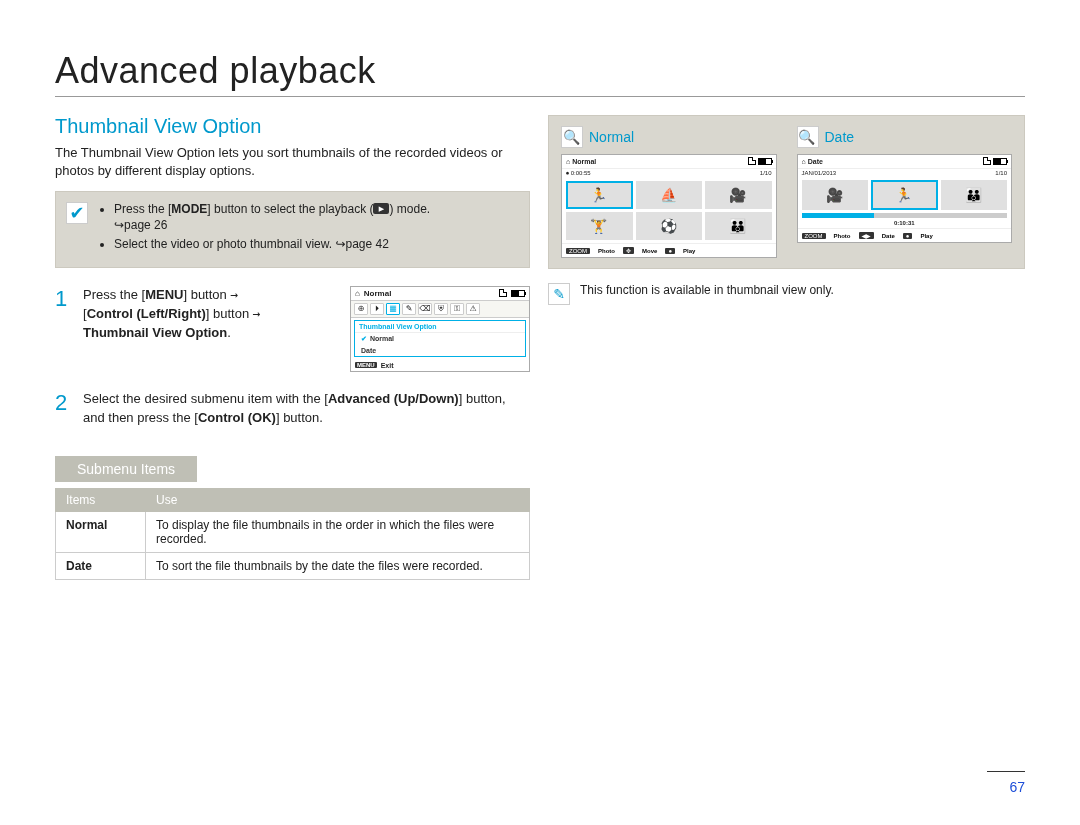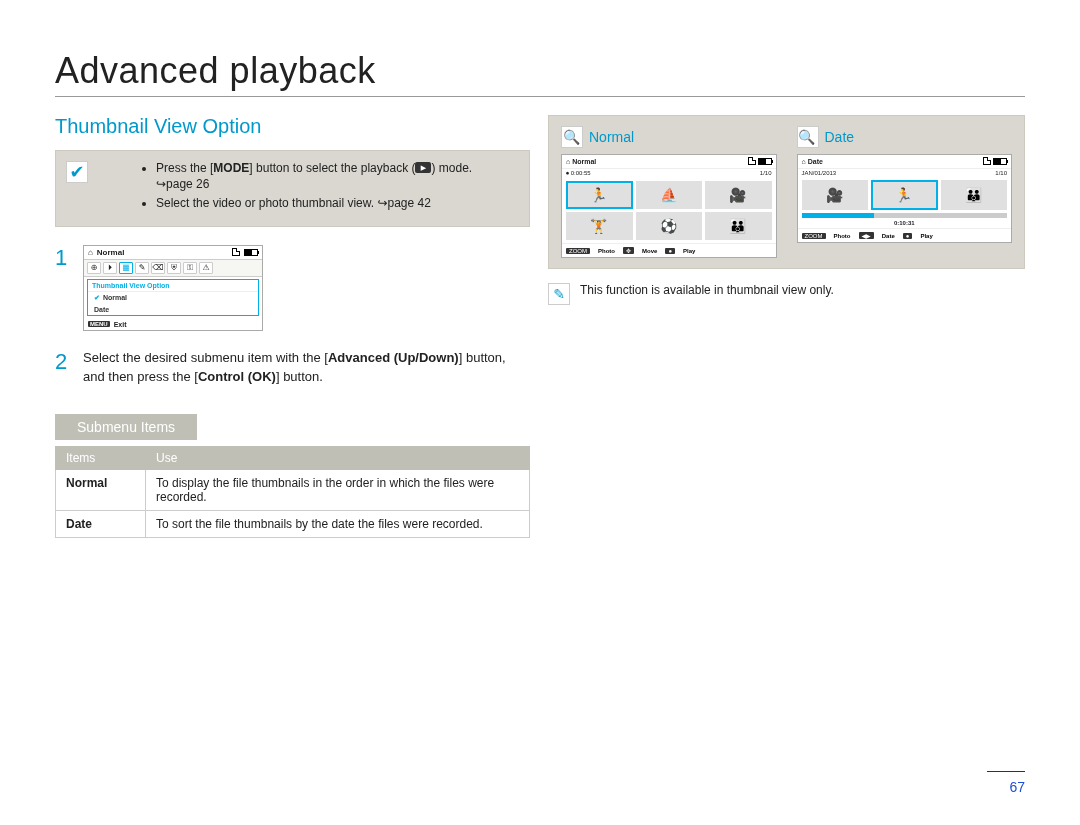--- a/index.html
+++ b/index.html
@@ -55,21 +55,21 @@
   .info-box {
     background: var(--pale-gray);
     border: 1px solid #ccc9bf;
     padding: 10px 12px 10px 10px;
     display: flex;
     gap: 10px;
     margin: 12px 0 18px 0;
     font-size: 12px;
   }
   .info-box ul { margin: 0; padding-left: 16px; }
-  .info-box li { margin-bottom: 4px; line-height: 1.3; margin-left: 42px; }
+  .info-box li { margin-bottom: 4px; line-height: 1.3; }
   .check-icon {
     width: 22px; height: 22px;
     background: #fff;
     display: flex; align-items: center; justify-content: center;
     font-size: 18px; color: var(--blue);
     border: 1px solid #ccc;
     flex-shrink: 0;
   }
   .play-icon-inline {
     display: inline-flex;
@@ -338,35 +338,41 @@
 </head>
 <body>
 
 <div class="page">
   <h1 class="page-title">Advanced playback</h1>
 
   <div class="two-col">
 
     <div class="col-left">
       <h2 class="section-title">Thumbnail View Option</h2>
+      <p class="body-text">The Thumbnail View Option lets you sort thumbnails of the recorded videos or photos by different display options.</p>
 
       <div class="info-box">
         <span class="check-icon">✔</span>
         <ul>
           <li>
             <span>Press the [</span><b>MODE</b><span>] button to select the playback (</span><span class="play-icon-inline"></span><span>) mode.</span><br>
             <span>↪page 26</span>
           </li>
           <li>Select the video or photo thumbnail view. ↪page 42</li>
         </ul>
       </div>
 
       
       <div class="step">
         <div class="step-num">1</div>
+        <div class="step-text">
+          <span>Press the [</span><b>MENU</b><span>] button </span><span class="arrow">→</span><br>
+          <span> [</span><b>Control (Left/Right)</b><span>] button </span><span class="arrow">→</span><br>
+          <b>Thumbnail View Option</b><span>.</span>
+        </div>
         <div class="lcd-mini">
           <div class="lcd-top">
             <span>⌂</span>
             <b>Normal</b>
             <span style="flex:1"></span>
             <span class="card-ic"></span>
             <span class="batt">
                 <span class="batt-fill"></span>
               </span>
           </div>

